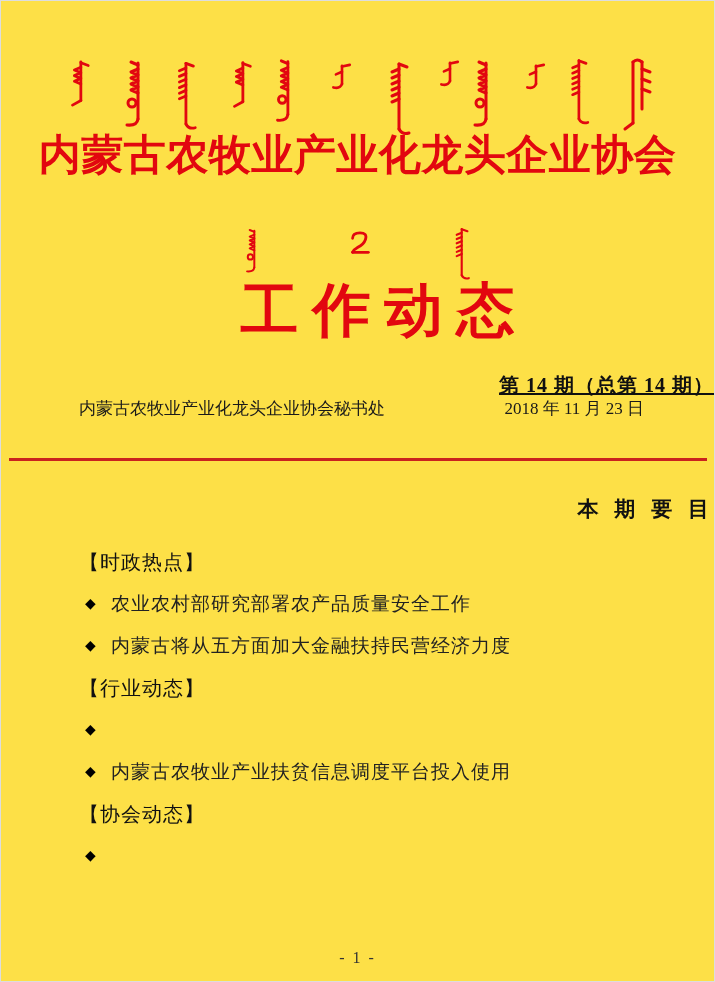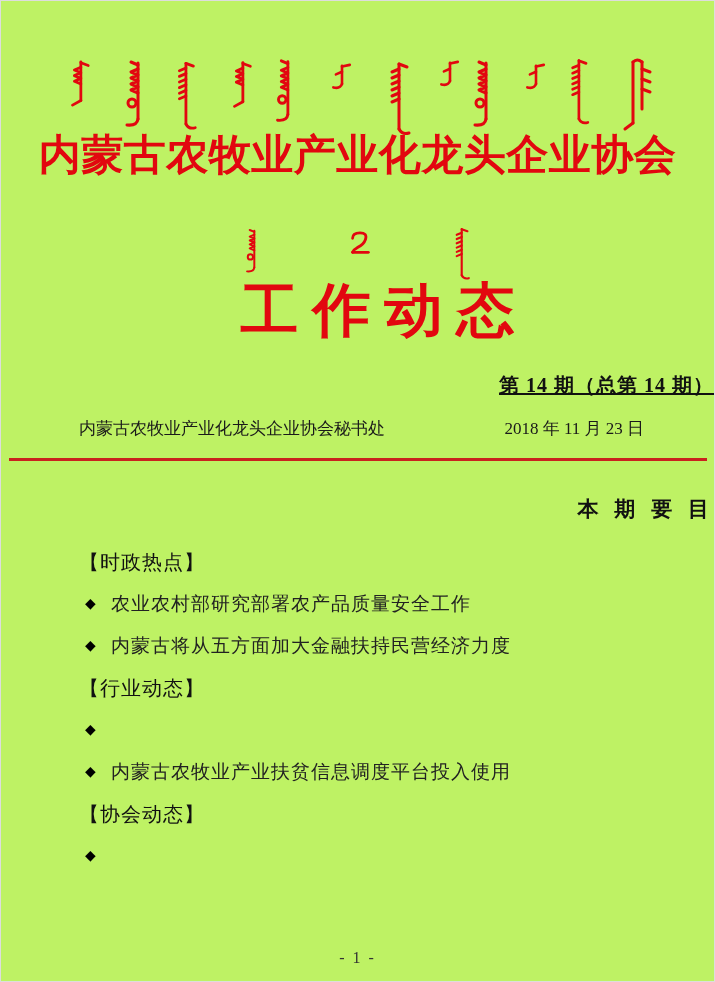--- a/index.html
+++ b/index.html
@@ -1,30 +1,30 @@
 <!DOCTYPE html>
 <html><head>
 <meta charset="utf-8">
 <style>
   html,body{margin:0;padding:0;background:#fff;}
   body{width:715px;height:982px;position:relative;
        font-family:"Liberation Serif","DejaVu Serif",serif;color:#1a1a1a;}
-  .page{position:absolute;inset:0;background:#bef264;border:1px solid #ddd;box-sizing:border-box;overflow:hidden;}
+  .page{position:absolute;inset:0;background:#fde047;border:1px solid #ddd;box-sizing:border-box;overflow:hidden;}
 
   
   .mg{position:absolute;color:#e2070f;}
   .mg use{color:inherit;}
 
   .assoc-title{position:absolute;top:129px;left:0;width:100%;text-align:center;
     font-size:42px;font-weight:bold;color:#e2070f;letter-spacing:0.5px;line-height:1.2;}
   .main-title{position:absolute;top:278px;left:0;width:100%;text-align:center;
     font-size:58px;font-weight:bold;color:#e2070f;letter-spacing:14px;text-indent:14px;line-height:1.1;padding-left:20px;}
   .issue-line{position:absolute;top:371px;left:0;width:100%;text-align:right;
     font-size:20px;font-weight:bold;color:#111;letter-spacing:1px;text-decoration:underline;}
-  .pub-row{position:absolute;top:416px;left:78px;right:70px;display:flex;
+  .pub-row{position:absolute;top:396px;left:78px;right:70px;display:flex;
     justify-content:space-between;align-items:flex-end;font-size:17px;color:#1a1a1a;}
   .red-rule{position:absolute;top:457px;left:8px;right:7px;height:3px;background:#c9221e;}
 
   .toc-title{position:absolute;top:494px;left:0;width:100%;text-align:right;
     font-family:"Liberation Sans","DejaVu Sans",sans-serif;
     font-size:21px;font-weight:bold;color:#111;letter-spacing:5px;}
 
   .toc{position:absolute;top:540px;left:78px;right:58px;}
   .sec-header{font-family:"Liberation Sans","DejaVu Sans",sans-serif;
     font-size:20px;font-weight:normal;color:#111;line-height:42px;letter-spacing:1px;}

